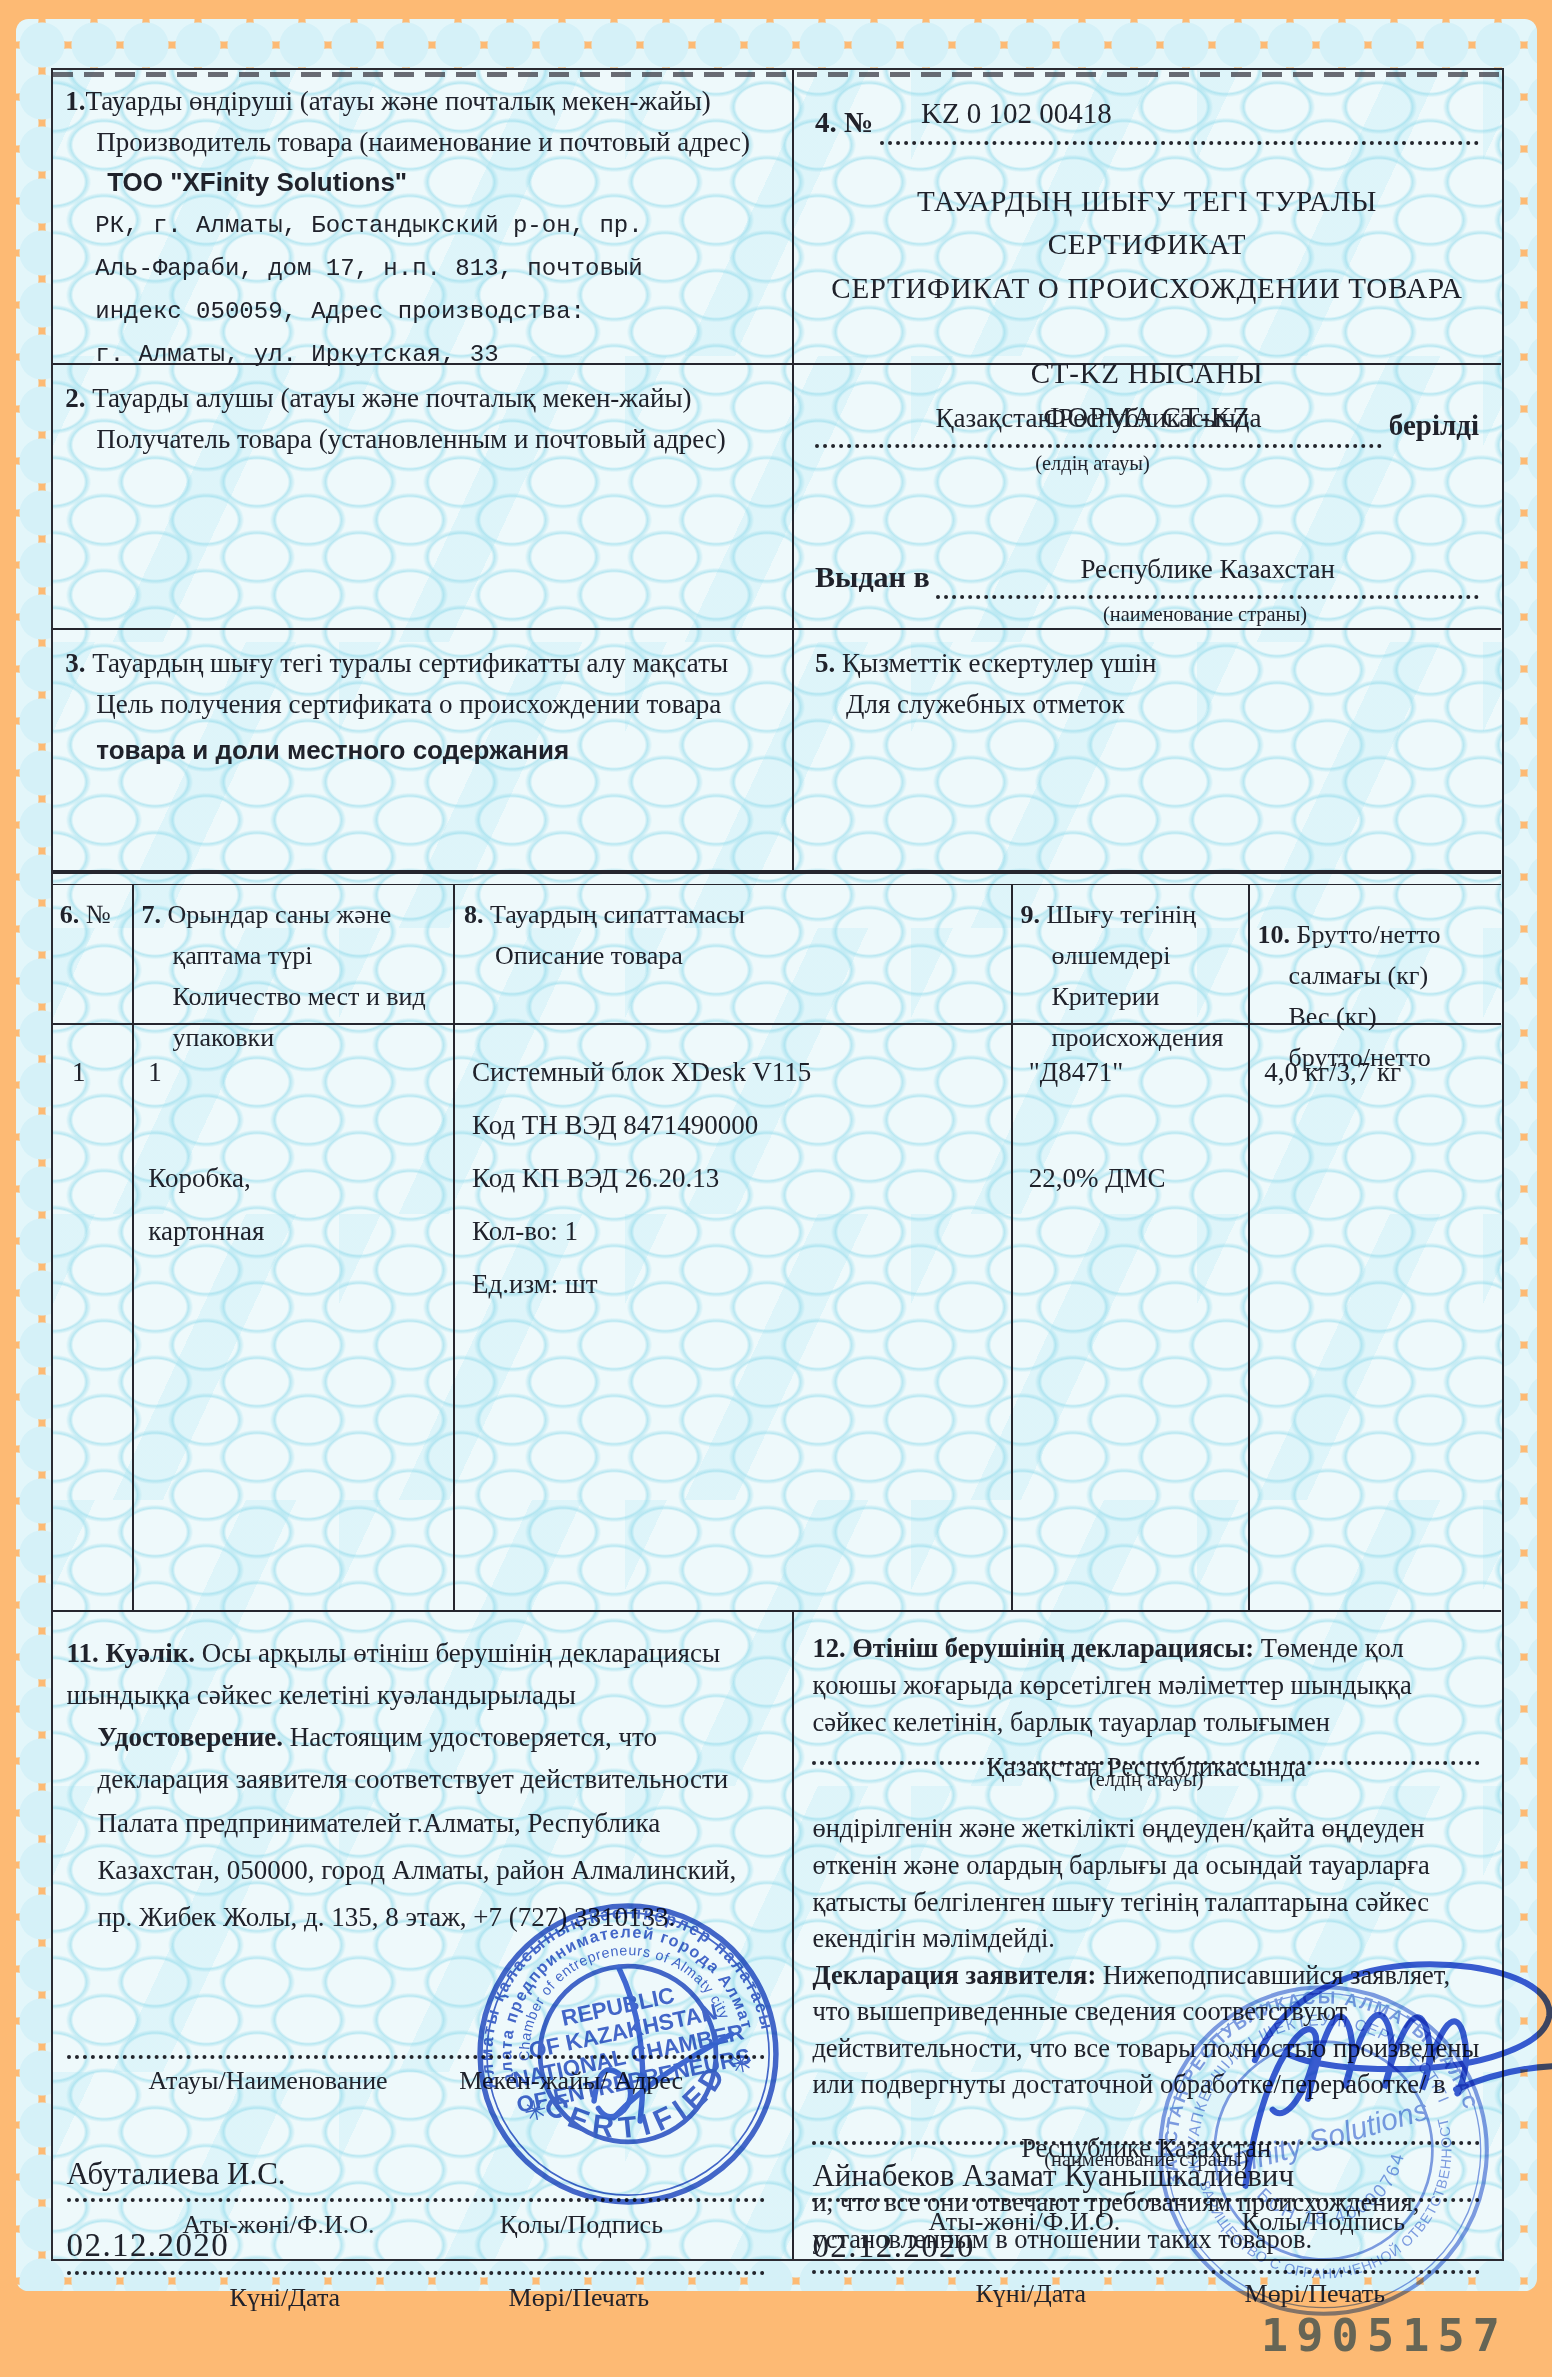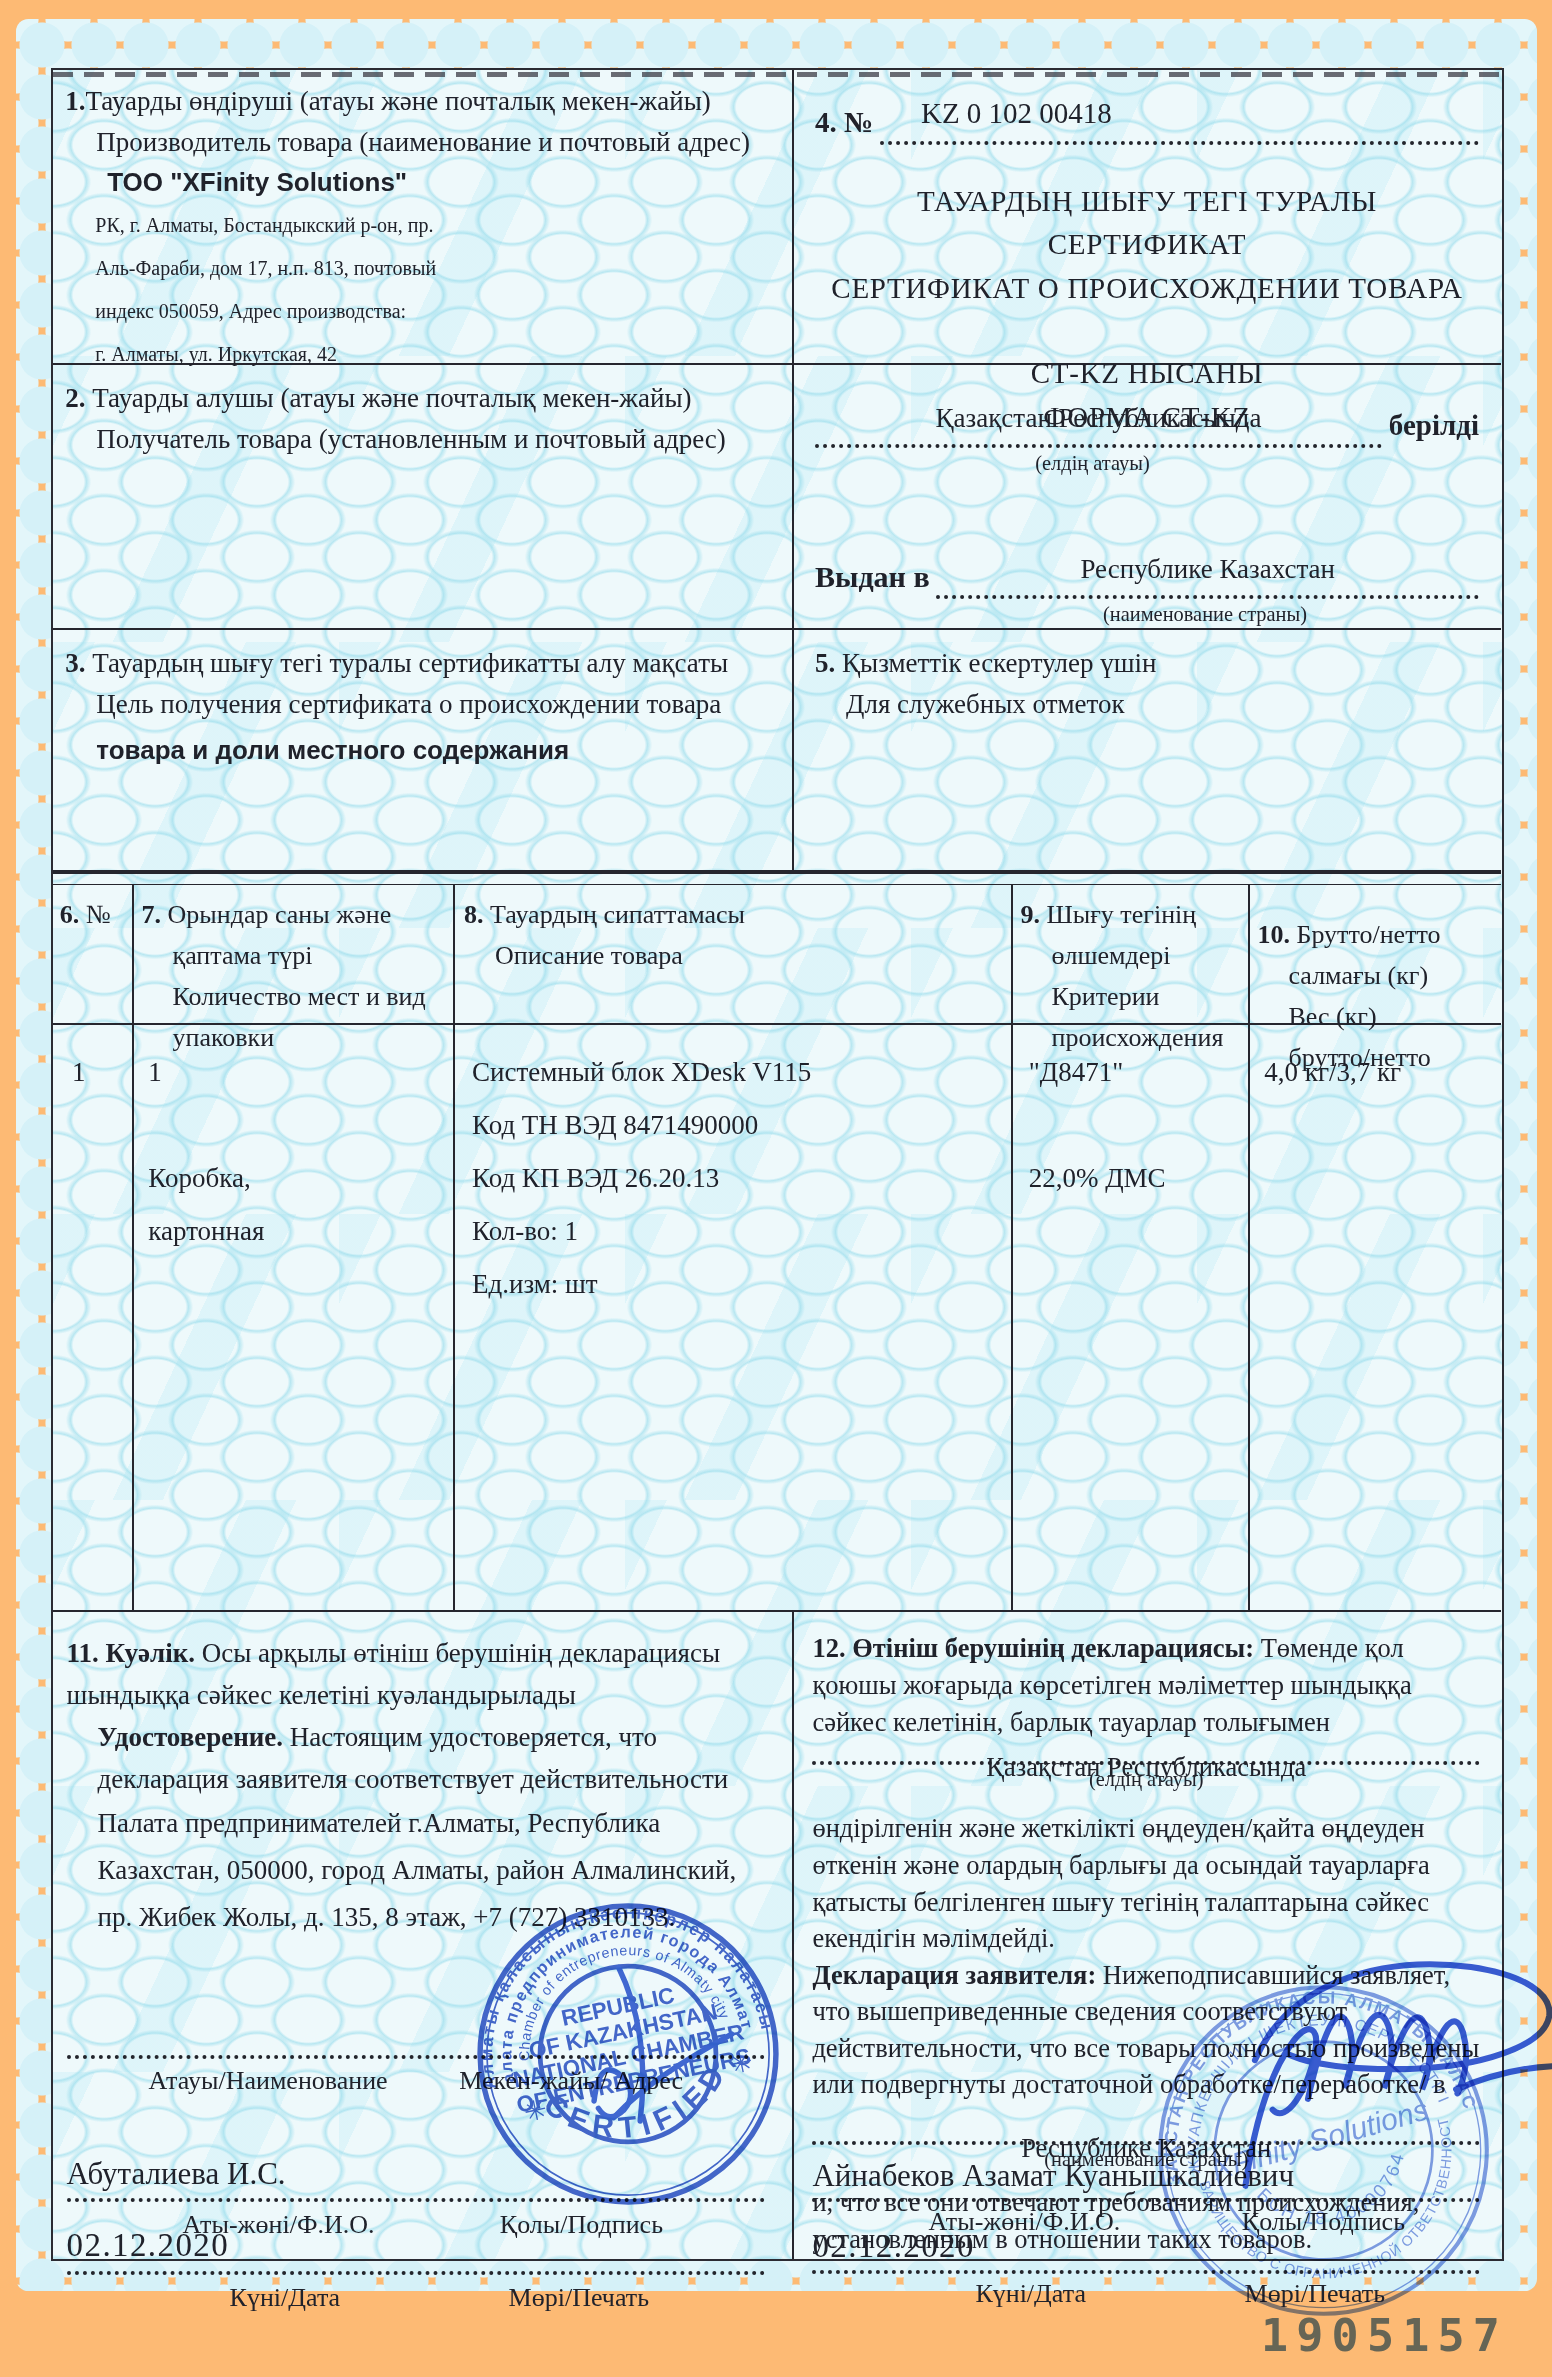--- a/index.html
+++ b/index.html
@@ -85,25 +85,25 @@
     <div class="vl" style="left:739px;top:1540px;height:649px;"></div>
     <div class="vl" style="left:79px;top:814px;height:726px;"></div>
     <div class="vl" style="left:400px;top:814px;height:726px;"></div>
     <div class="vl" style="left:958px;top:814px;height:726px;"></div>
     <div class="vl" style="left:1195px;top:814px;height:726px;"></div>
 
     <div class="cell" style="left:0;top:0;width:739px;height:293px;padding:11px 13.6px 0 12.3px;">
       <div><span class="bold">1.</span><span>Тауарды өндіруші (атауы және почталық мекен-жайы)</span></div>
       <div class="indent">Производитель товара (наименование и почтовый адрес)</div>
       <div style="padding-left:42px;font-family:'Liberation Sans',sans-serif;font-size:26px;font-weight:bold;line-height:1.6;">ТОО "XFinity Solutions"</div>
-      <div style="padding-left:30px;line-height:43px;font-size:20px;">
+      <div style="padding-left:30px;line-height:43px;font-size:24px;font-family:Liberation Mono, monospace;">
         <div>РК, г. Алматы, Бостандыкский р-он, пр.</div>
         <div>Аль-Фараби, дом 17, н.п. 813, почтовый</div>
         <div>индекс 050059, Адрес производства:</div>
-        <div>г. Алматы, ул. Иркутская, 42</div>
+        <div>г. Алматы, ул. Иркутская, 33</div>
       </div>
     </div>
 
     <div class="cell" style="left:739px;top:0;width:714px;height:293px;padding:31px 27px 0 23px;">
       <div class="numline">
         <span class="bold" style="font-size:29px;">4. №</span>
         <span class="dotfill">
           <span class="above" style="left:41px;font-size:29px;">KZ 0 102 00418</span>
         </span>
       </div>

